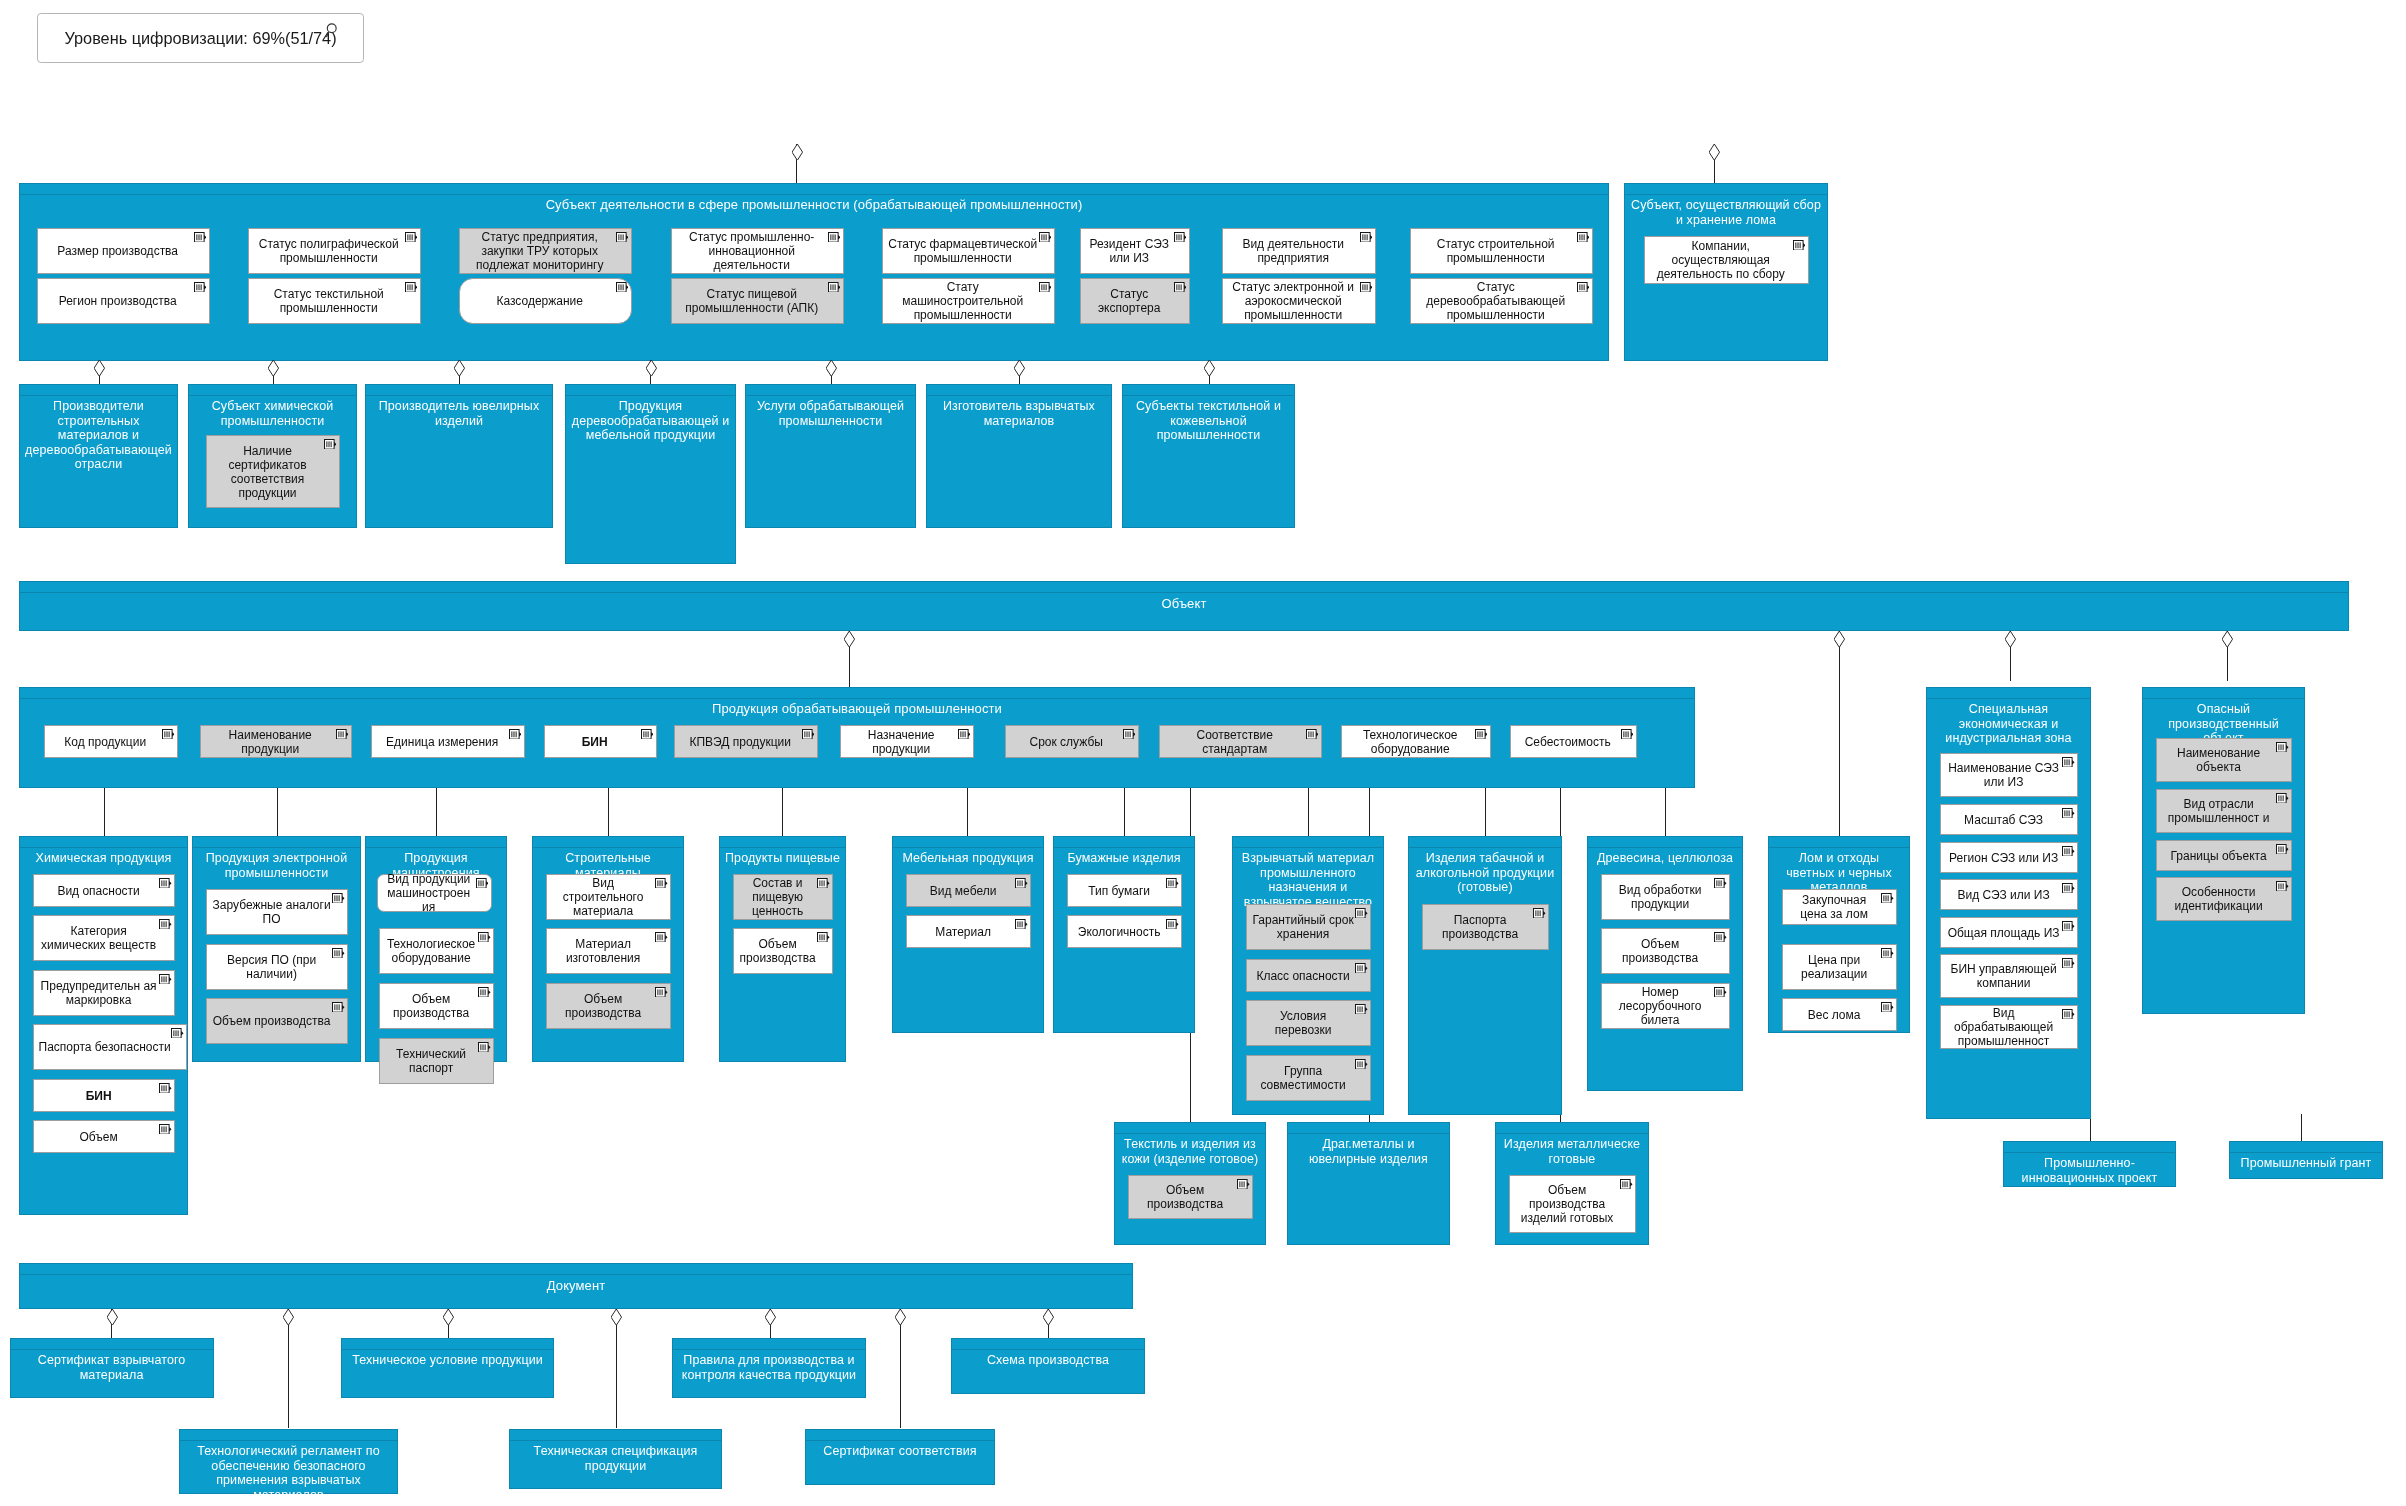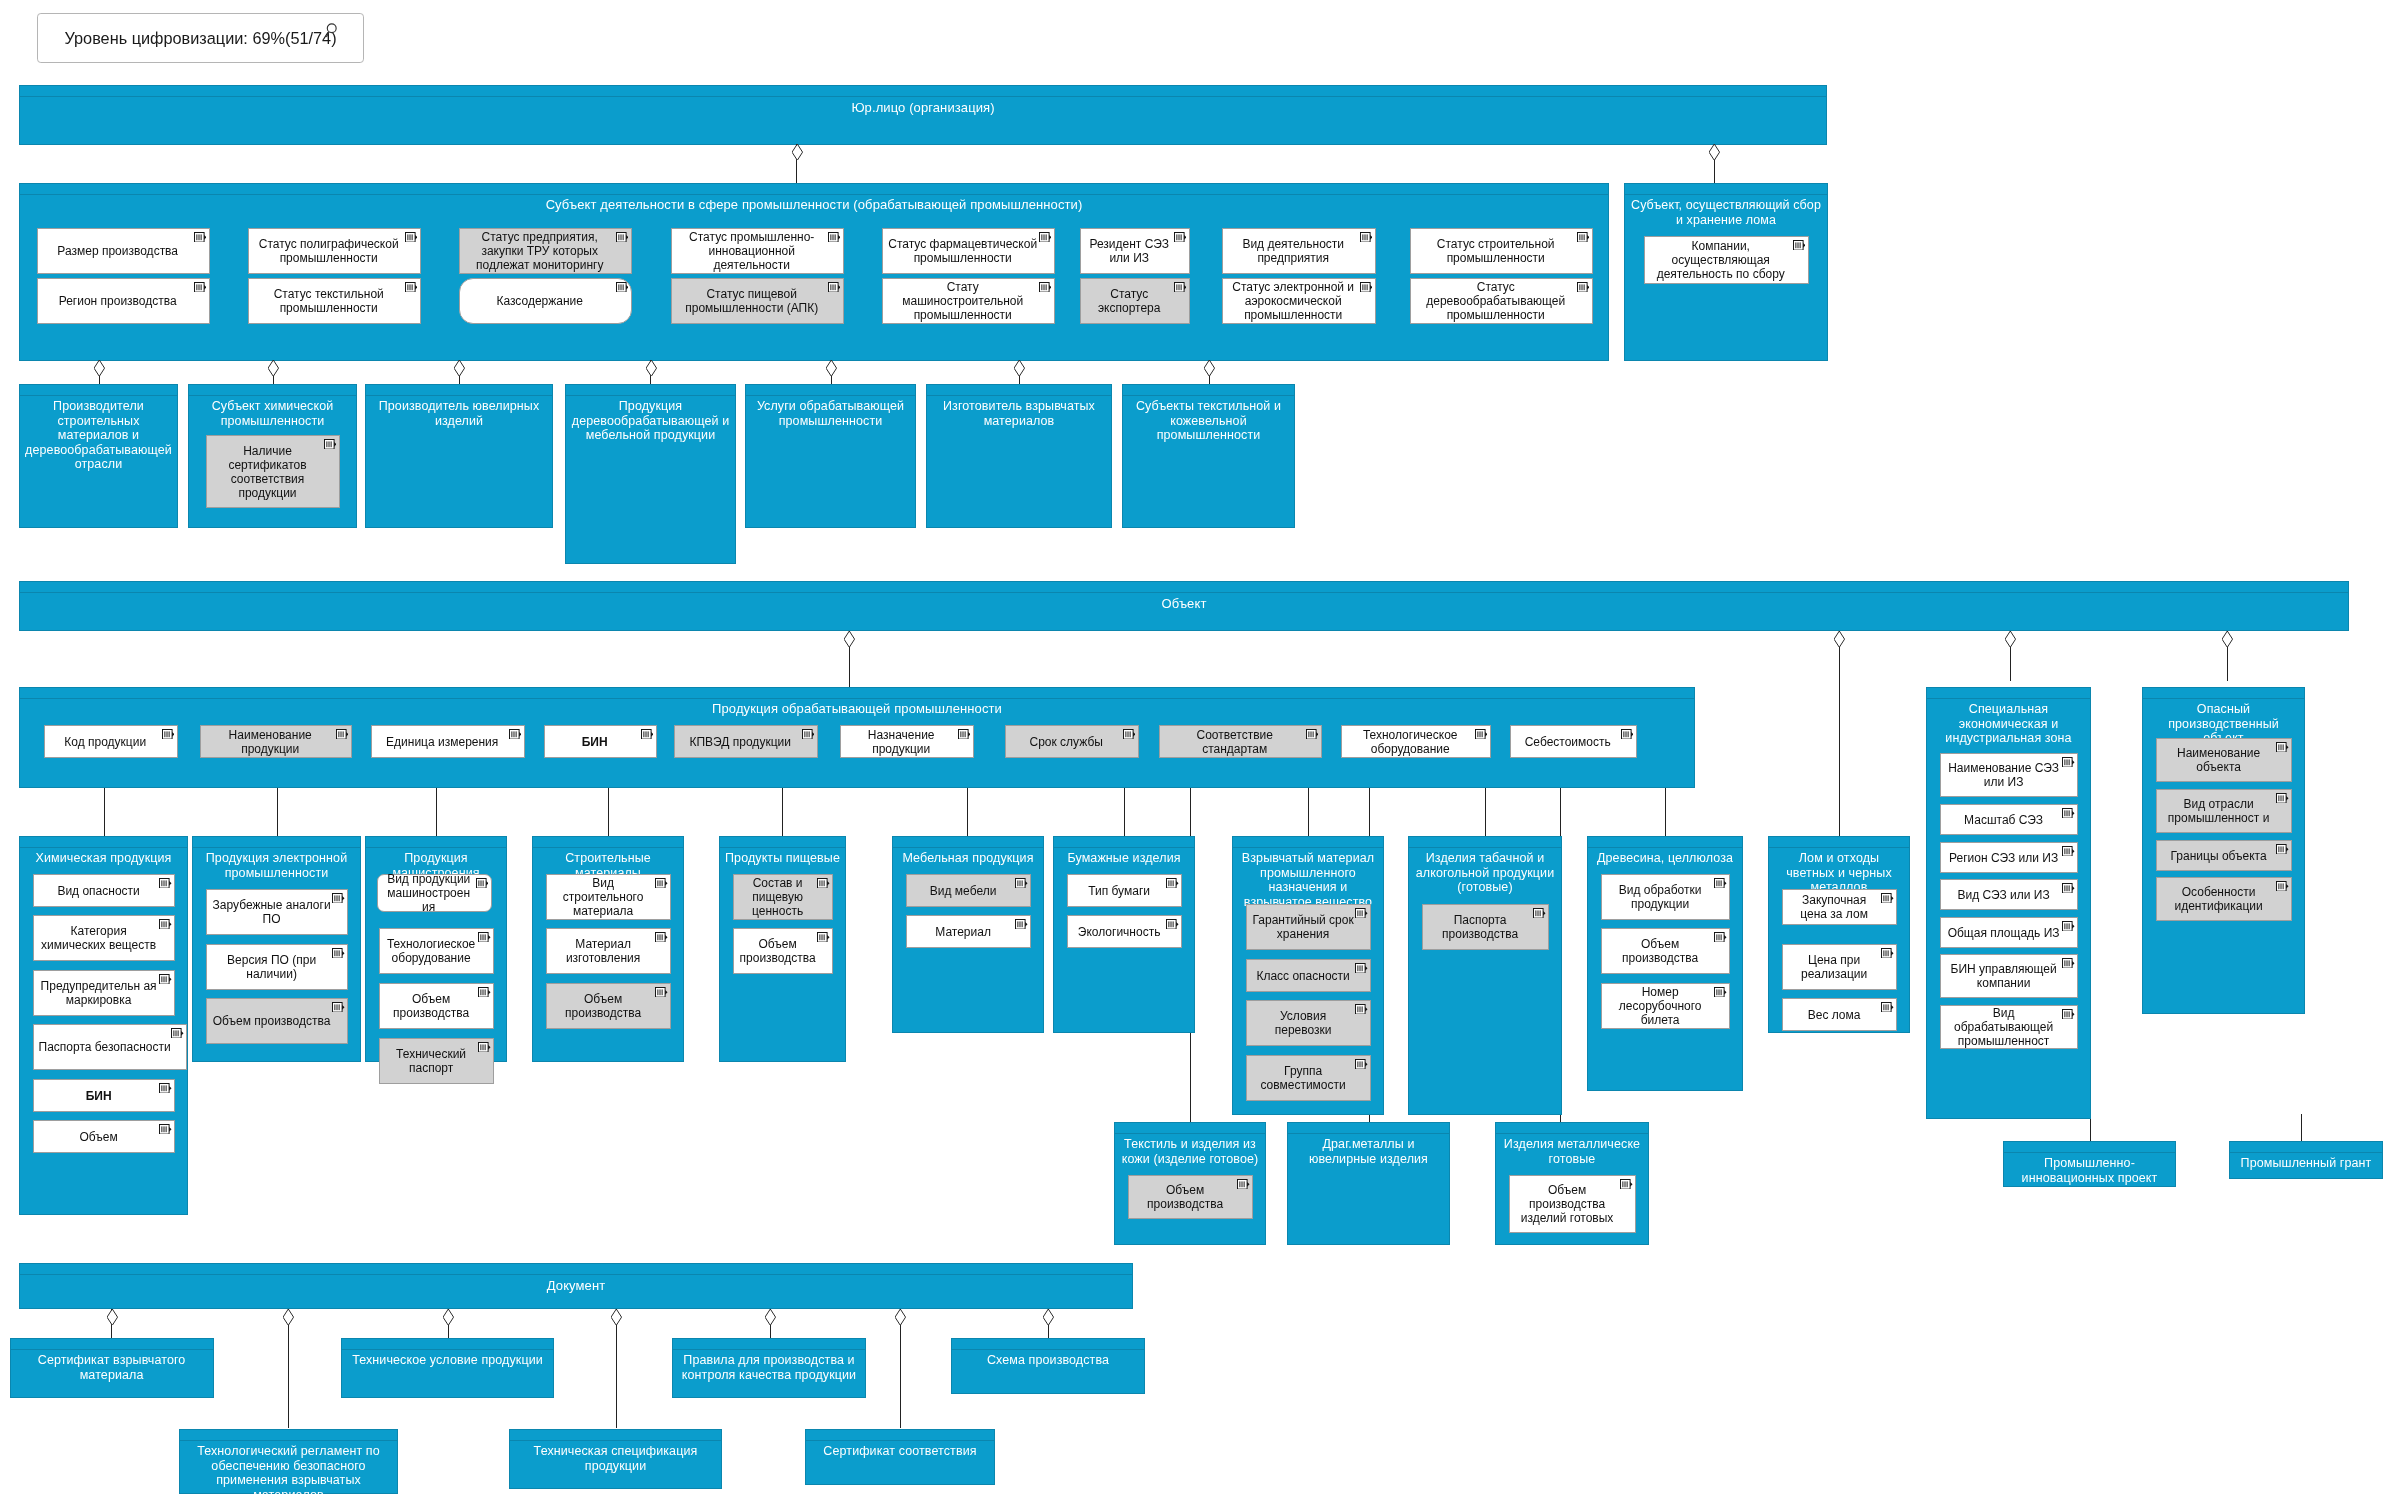--- a/index.html
+++ b/index.html
@@ -51,24 +51,20 @@
   <div id="searchpill">
     <span class="ptxt">Уровень цифровизации: 69%(51/74)</span>
     <span class="magbig">
       <svg width="17.3" height="17.3" viewBox="0 0 18 18" class="glyph">
         <circle cx="7" cy="6.5" r="4.6" fill="none" stroke="#333" stroke-width="1.2"></circle>
         <line x1="4" y1="10.5" x2="1.5" y2="15.5" stroke="#333" stroke-width="1.2"></line>
       </svg>
     </span>
   </div>
 
-  <div class="blk banner wide" style="left:19px;top:85px;width:1808px;height:60px;">
-    <div class="hdrbar"></div>
-    <div class="title">Юр.лицо (организация)</div>
-  </div>
 
   <div class="vline" style="left:796px;top:144px;height:39px;"></div>
   <div class="dia" style="left:792px;top:144px;">
     <svg width="10.6" height="16.3" viewBox="0 0 11 17" class="glyph">
         <polygon points="5.5,0 11,8.5 5.5,17 0,8.5" fill="#fff" stroke="#222" stroke-width="1"></polygon>
       </svg>
   </div>
 
   <div class="vline" style="left:1714px;top:144px;height:39px;"></div>
   <div class="dia" style="left:1709px;top:144px;">

